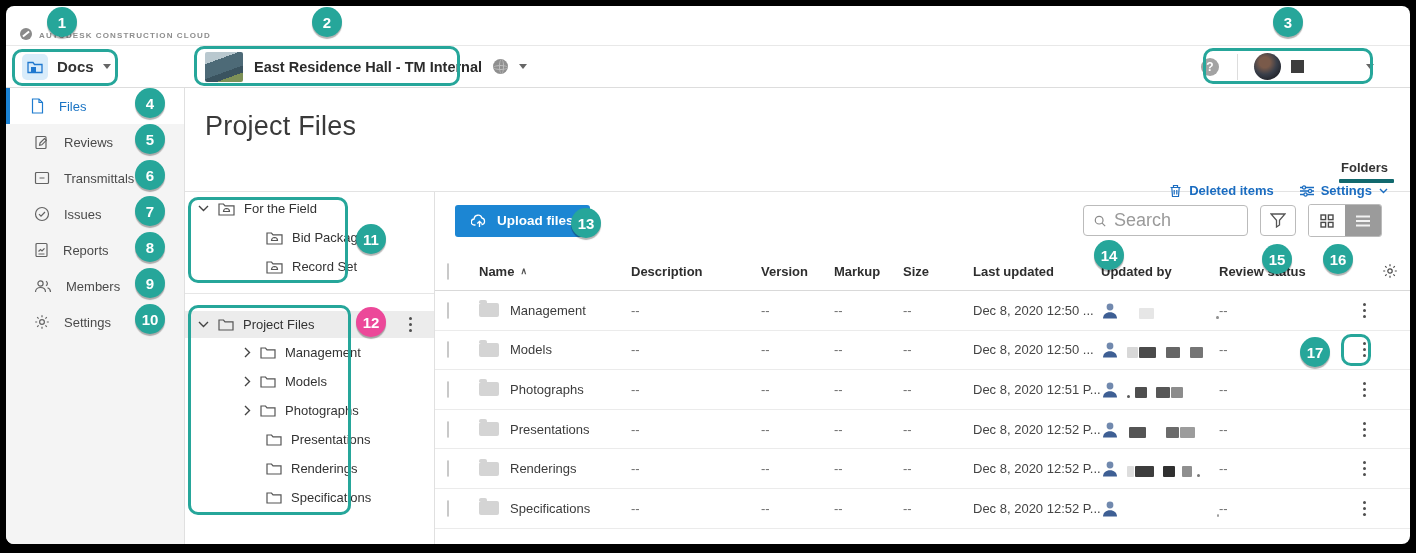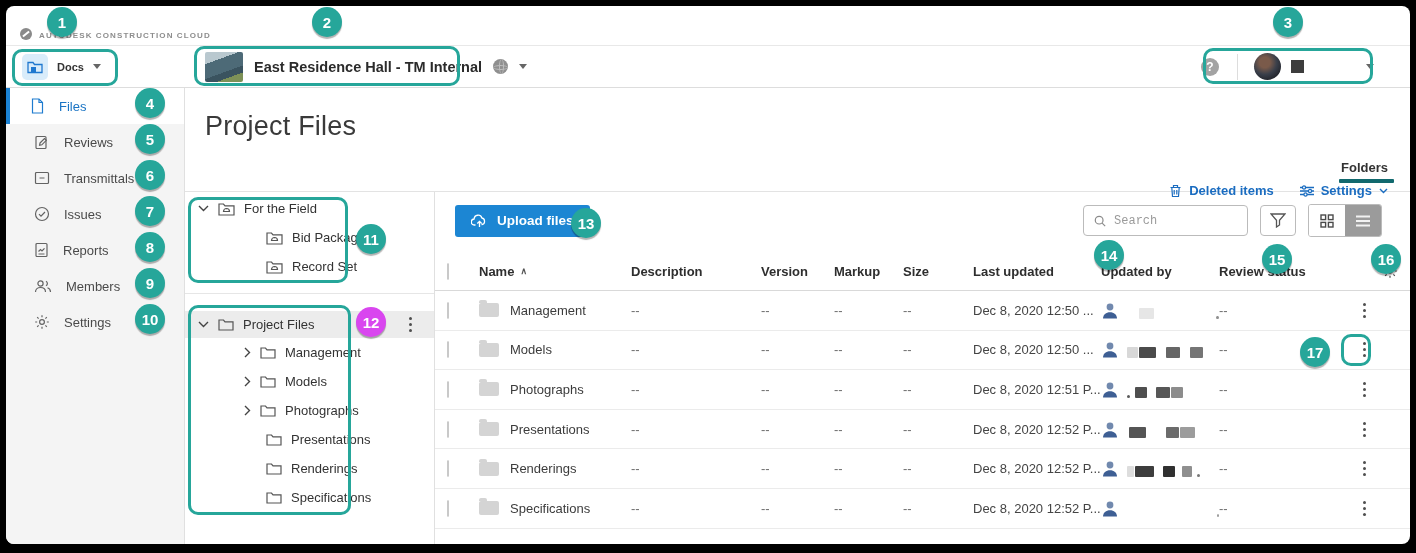--- a/index.html
+++ b/index.html
@@ -10,21 +10,21 @@
   
   .topbar { height:40px; display:flex; align-items:flex-end; padding:0 0 5px 14px; border-bottom:1px solid #e8e8e8; }
   .brand-logo { width:12px; height:12px; border-radius:50%; background:#8a8a8a; position:relative; margin-right:7px; }
   .brand-logo::after { content:""; position:absolute; left:2px; top:5px; width:8px; height:2px; background:#fff; transform:rotate(-40deg); }
   .brand-text { font-size:8px; font-weight:700; letter-spacing:1.1px; color:#8d8d8d; }
 
   
   .appbar { height:42px; display:flex; align-items:center; border-bottom:1px solid #ddd; position:relative; }
   .module-switcher { display:flex; align-items:center; gap:9px; padding:0 14px 0 16px; height:100%; cursor:pointer; }
   .module-icon { width:26px; height:26px; border-radius:5px; background:#d9ecfa; display:flex; align-items:center; justify-content:center; }
-  .module-label { font-size:11px; font-weight:700; color:#333; }
+  .module-label { font-size:15px; font-weight:700; color:#333; }
   .caret-down { width:0; height:0; border-left:4px solid transparent; border-right:4px solid transparent; border-top:5px solid #666; }
   .project-selector { position:absolute; left:199px; display:flex; align-items:center; gap:11px; cursor:pointer;text-align:center; }
   .project-thumb { width:38px; height:30px; border-radius:2px; background:
       linear-gradient(160deg, #b9c8cf 0 28%, #4d6a77 28% 62%, #3a535f 62% 78%, #7d9157 78%); }
   .project-name { font-size:14.5px; font-weight:700; color:#2b2b2b; }
   .globe-icon { width:15px; height:15px; border-radius:50%; background:#8f8f8f; position:relative; overflow:hidden; }
   .globe-icon::before { content:""; position:absolute; left:6px; top:0; width:3px; height:15px; border-left:1px solid #bdbdbd; border-right:1px solid #bdbdbd; border-radius:50%; }
   .globe-icon::after { content:""; position:absolute; left:0; top:6px; height:3px; width:15px; border-top:1px solid #bdbdbd; border-bottom:1px solid #bdbdbd; border-radius:50%; }
   .user-area { position:absolute; right:36px; display:flex; align-items:center; }
   .help-icon { width:18px; height:18px; border-radius:50%; background:#a3a3a3; color:#fff; font-size:12px; font-weight:700; display:flex; align-items:center; justify-content:center; }
@@ -62,21 +62,21 @@
   .kebab { width:4px; display:flex; flex-direction:column; gap:3px; align-items:center; cursor:pointer; }
   .kebab i { width:3px; height:3px; border-radius:50%; background:#4f4f4f; display:block; }
   .tree-kebab { position:absolute; right:22px; }
 
   
   .filespanel { flex:1; display:flex; flex-direction:column; min-width:0; }
   .toolbar { display:flex; align-items:center; padding:12px 28px 0 20px; }
   .upload-btn { display:flex; align-items:center; gap:9px; background:#1c86d3; color:#fff; font-size:13.5px; font-weight:600; border:none; border-radius:3px; height:32px; padding:0 16px; cursor:pointer; }
   .toolbar-right { margin-left:auto; display:flex; align-items:center; gap:12px; }
   .search-box { width:165px; height:31px; border:1px solid #bbb; border-radius:4px; display:flex; align-items:center; gap:8px; padding:0 10px; background:#fff; }
-  .search-box input { border:none; outline:none; font-size:12px; color:#444; width:100%; font-family:Liberation Mono, monospace; }
+  .search-box input { border:none; outline:none; font-size:18px; color:#444; width:100%; font-family:Liberation Sans, sans-serif; }
   .search-box input::placeholder { color:#9a9a9a; }
   .icon-btn { width:36px; height:31px; border:1px solid #bbb; border-radius:4px; background:#fff; display:flex; align-items:center; justify-content:center; cursor:pointer; }
   .view-toggle { display:flex; border:1px solid #bbb; border-radius:3px; overflow:hidden; }
   .view-seg { width:36px; height:31px; display:flex; align-items:center; justify-content:center; background:#fff; cursor:pointer; }
   .view-seg.active { background:#9b9b9b; }
 
   .grid { display:grid; grid-template-columns:44px 152px 130px 73px 69px 70px 128px 118px 96px 1fr; align-items:center; }
   .thead { margin-top:15px; height:39px; border-bottom:1px solid #d9d9d9; font-size:13px; font-weight:700; color:#2e2e2e; }
   .th-name { display:flex; align-items:center; gap:6px; }
   .sort-caret { font-size:9px; color:#555; }
@@ -617,19 +617,19 @@
     <div class="badge" style="background: rgb(38, 166, 154); left: 312px; top: 7px;">2</div>
     <div class="badge" style="background: rgb(38, 166, 154); left: 1273px; top: 7px;">3</div>
     <div class="badge" style="background: rgb(38, 166, 154); left: 135px; top: 88px;">4</div>
     <div class="badge" style="background: rgb(38, 166, 154); left: 135px; top: 124px;">5</div>
     <div class="badge" style="background: rgb(38, 166, 154); left: 135px; top: 160px;">6</div>
     <div class="badge" style="background: rgb(38, 166, 154); left: 135px; top: 196px;">7</div>
     <div class="badge" style="background: rgb(38, 166, 154); left: 135px; top: 232px;">8</div>
     <div class="badge" style="background: rgb(38, 166, 154); left: 135px; top: 268px;">9</div>
     <div class="badge" style="background: rgb(38, 166, 154); left: 135px; top: 304px;">10</div>
     <div class="badge" style="background: rgb(38, 166, 154); left: 356px; top: 224px;">11</div>
-    <div class="badge" style="background: #d946ef; left: 356px; top: 307px;">12</div>
+    <div class="badge" style="background: #ec4899; left: 356px; top: 307px;">12</div>
     <div class="badge" style="background: rgb(38, 166, 154); left: 571px; top: 208px;">13</div>
     <div class="badge" style="background: rgb(38, 166, 154); left: 1094px; top: 206px; margin-top: 34px;">14</div>
     <div class="badge" style="background: rgb(38, 166, 154); left: 1262px; top: 244px;">15</div>
-    <div class="badge" style="background: rgb(38, 166, 154); left: 1323px; top: 244px; margin-left: 48px;">16</div>
+    <div class="badge" style="background: rgb(38, 166, 154); left: 1323px; top: 244px;">16</div>
     <div class="badge" style="background: rgb(38, 166, 154); left: 1300px; top: 337px;">17</div>
   </div>
 
 </body></html>

